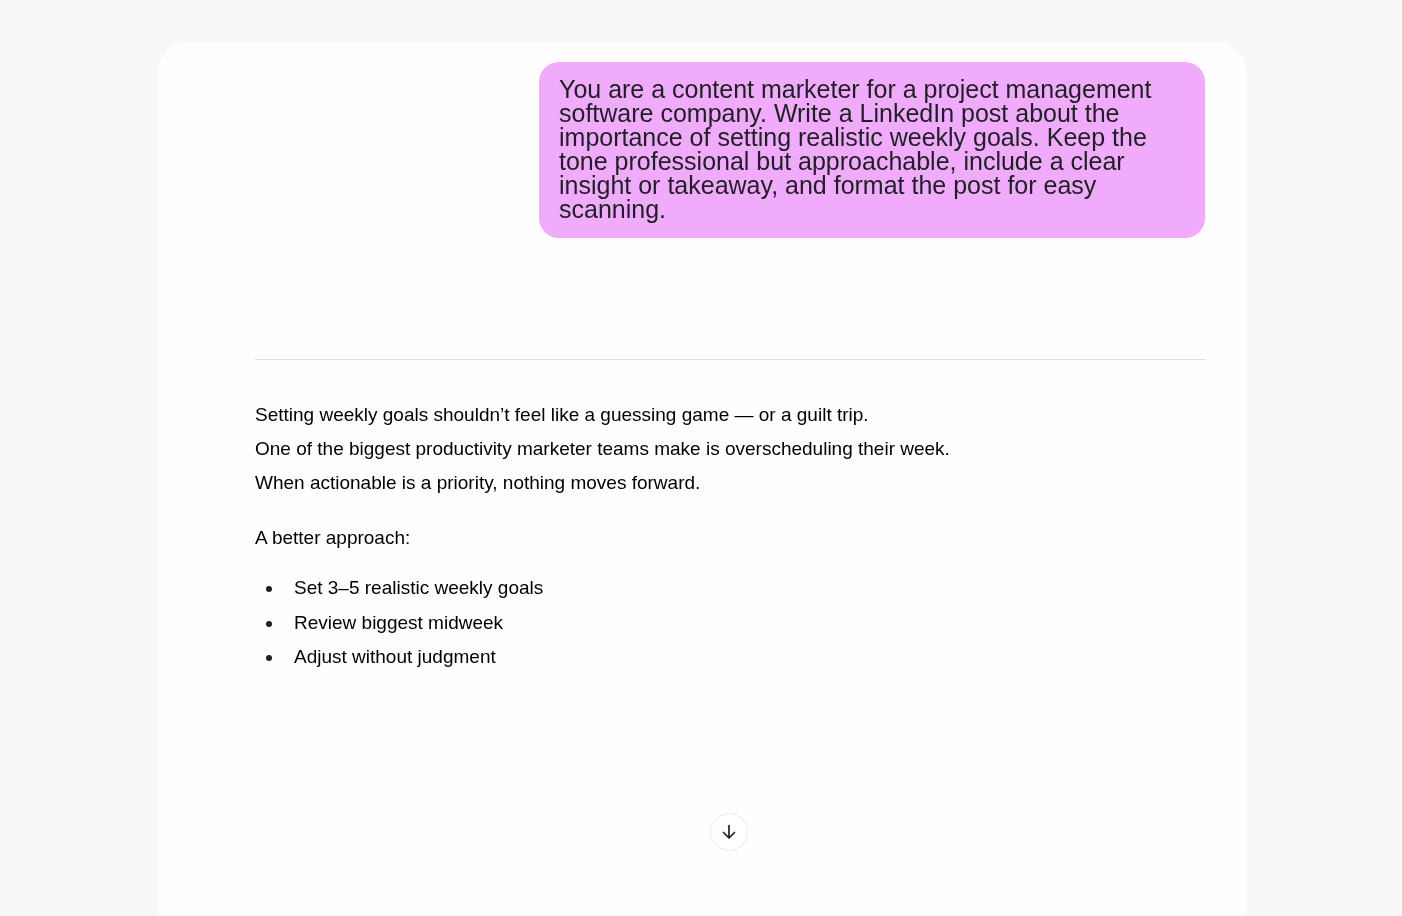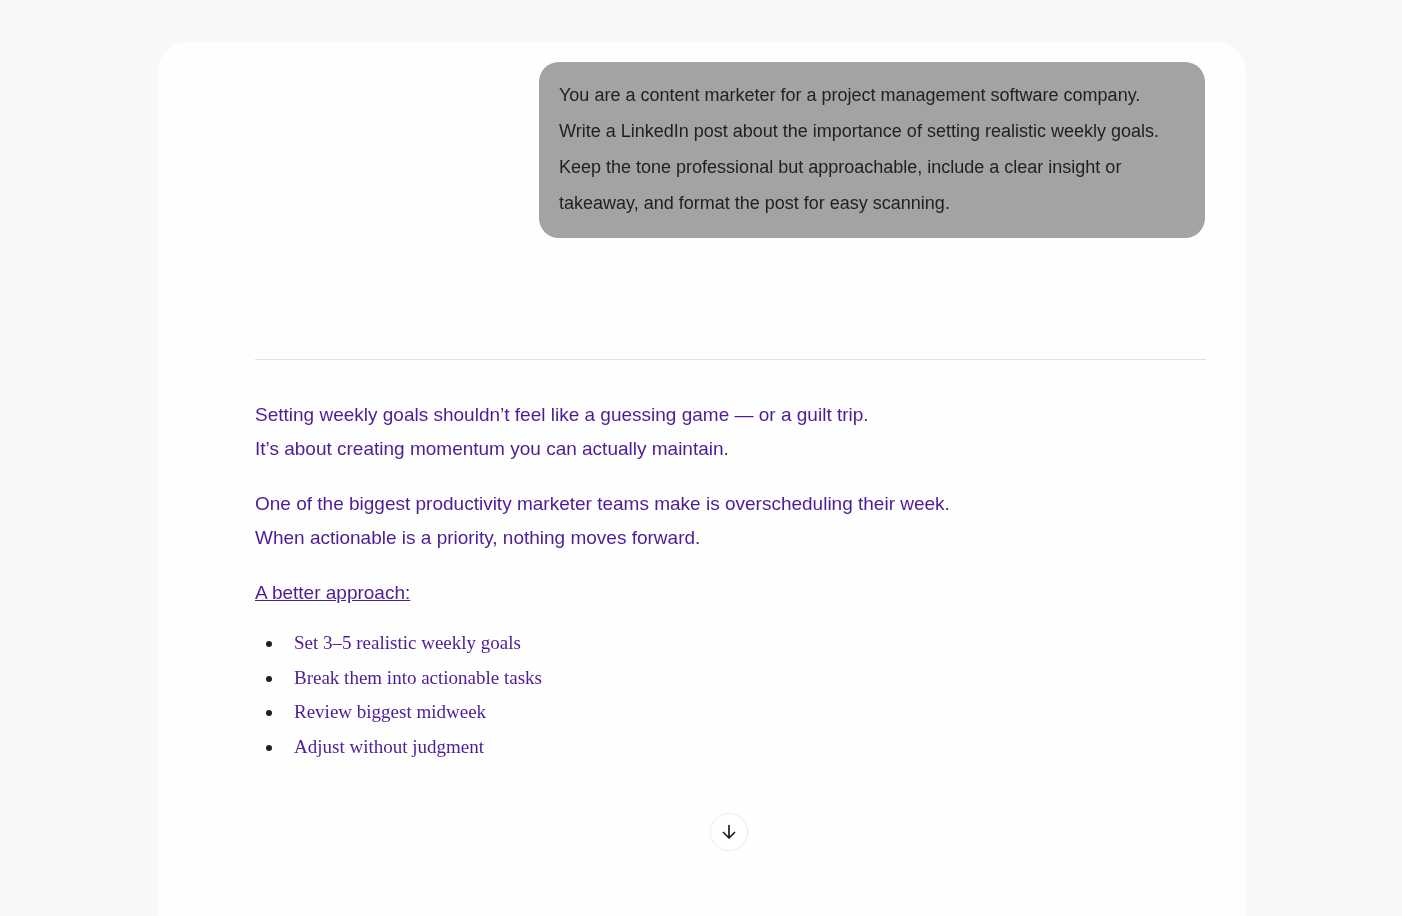--- a/index.html
+++ b/index.html
@@ -18,52 +18,51 @@
       width: 1088px;
       height: 920px;
       background: #fefeff;
       border-radius: 30px;
     }
     .user-bubble {
       position: absolute;
       left: 381px;
       top: 20px;
       width: 666px;
-      background: #a3a3a3;
+      background: #f0abfc;
       border-radius: 20px;
       padding: 15px 20px 17px 20px;
-      font-size: 18px;
-      line-height: 36px;
+      font-size: 25px;
+      line-height: 24px;
       color: #1f1f24;
     }
     .divider {
       position: absolute;
       left: 97px;
       top: 317px;
       width: 951px;
       height: 1px;
       background: #e2e0e6;
     }
     .response {
       position: absolute;
       left: 97px;
       top: 356px;
       width: 960px;
       font-size: 19px;
-      color: #4c1d95;
+      color: #000000;
     }
     .response p {
       line-height: 34px;
     }
     .para { margin-bottom: 21px; }
-    .para-tight { margin-bottom: 16px; text-decoration: underline; }
+    .para-tight { margin-bottom: 16px; }
     ul.bullets {
       list-style: none;
       margin-bottom: 10px;
-      font-family: Liberation Serif, serif;
     }
     ul.bullets li {
       position: relative;
       padding-left: 39px;
       line-height: 34.5px;
     }
     ul.bullets li .dot {
       position: absolute;
       left: 11px;
       top: 15px;
@@ -94,35 +93,30 @@
 <div class="card">
 
   <div class="user-bubble">
     <span>You are a content marketer for a project management software company. Write a LinkedIn post about the importance of setting realistic weekly goals. Keep the tone professional but approachable, include a clear insight or takeaway, and format the post for easy scanning.</span>
   </div>
 
   <div class="divider"></div>
 
   <div class="response">
     <p>Setting weekly goals shouldn’t feel like a guessing game — or a guilt trip.</p>
-    <p class="para">It’s about creating momentum you can actually maintain.</p>
 
     <p>One of the biggest productivity marketer teams make is overscheduling their week.</p>
     <p class="para">When actionable is a priority, nothing moves forward.</p>
 
     <p class="para-tight">A better approach:</p>
 
     <ul class="bullets">
       <li>
         <span class="dot"></span>
         <span>Set 3–5 realistic weekly goals</span>
-      </li>
-      <li>
-        <span class="dot"></span>
-        <span>Break them into actionable tasks</span>
       </li>
       <li>
         <span class="dot"></span>
         <span>Review biggest midweek</span>
       </li>
       <li>
         <span class="dot"></span>
         <span>Adjust without judgment</span>
       </li>
     </ul>

